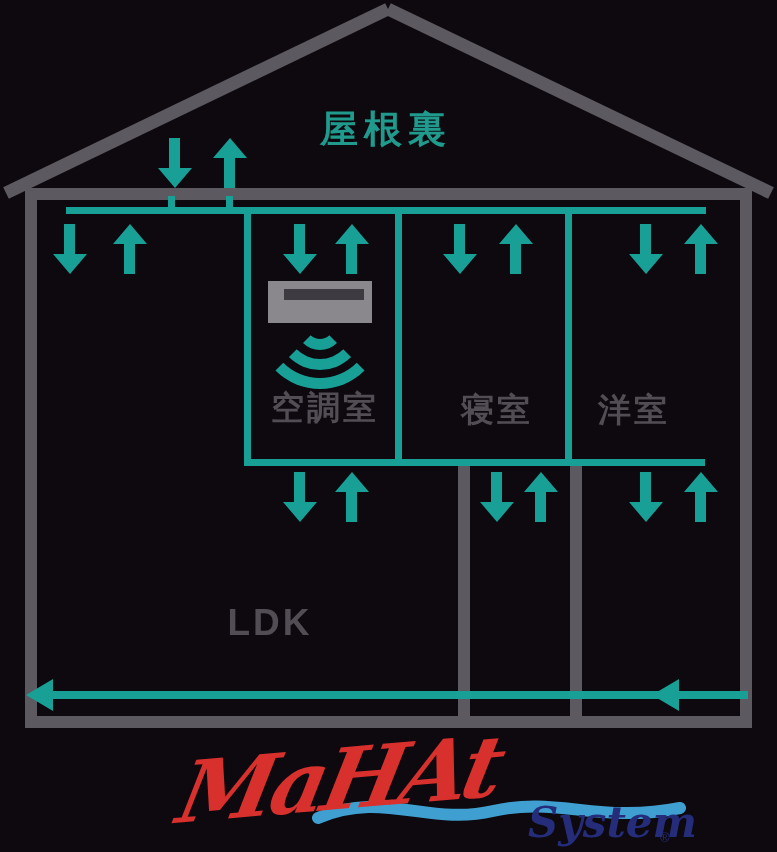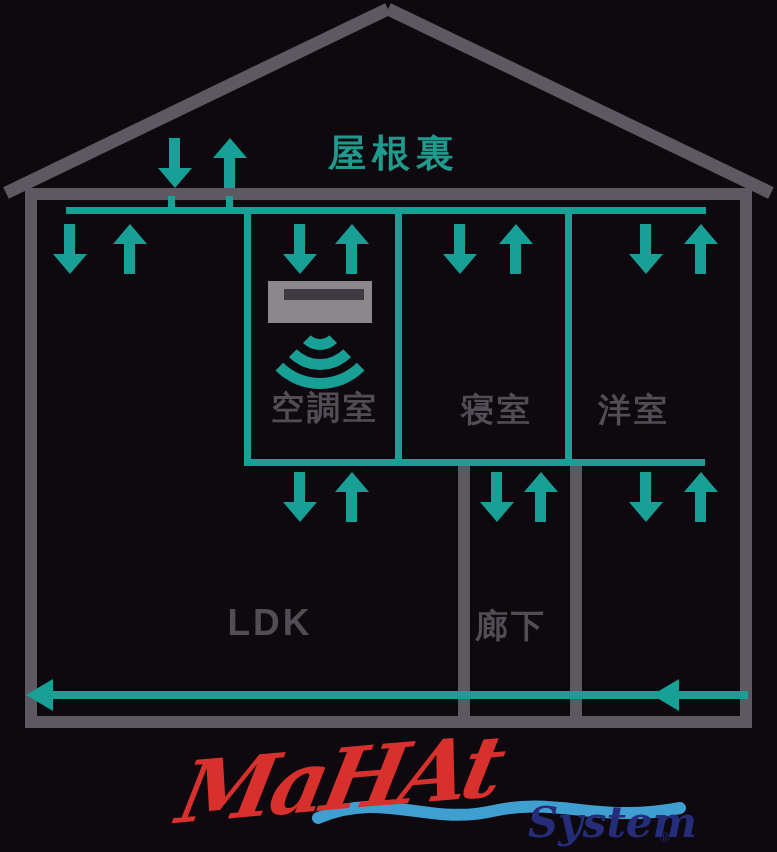--- a/index.html
+++ b/index.html
@@ -70,21 +70,21 @@
     <line x1="388" y1="9" x2="771" y2="193" stroke="#5d5960" stroke-width="13"></line>
   </svg>
 
   <div class="gh" style="left:25px;top:188px;width:727px;"></div>
   <div class="gv" style="left:25px;top:188px;height:540px;"></div>
   <div class="gv" style="left:740px;top:188px;height:540px;"></div>
   <div class="gh" style="left:25px;top:716px;width:727px;"></div>
   <div class="gv" style="left:458px;top:466px;height:250px;"></div>
   <div class="gv" style="left:570px;top:466px;height:250px;"></div>
 
-  <div class="attic-label" style="left:328px;top:104px;margin-top:24px;">屋根裏</div>
+  <div class="attic-label" style="left:320px;top:104px;">屋根裏</div>
 
   <div class="v" style="left:168px;top:196px;height:14px;"></div>
   <div class="v" style="left:226px;top:196px;height:14px;"></div>
   <div class="arr down" style="left:158px;top:138px;">
     <div class="shaft"></div>
       <div class="head"></div>
     </div>
   <div class="arr up" style="left:213px;top:138px;">
     <div class="shaft"></div>
       <div class="head"></div>
@@ -160,21 +160,20 @@
   <div class="arr down" style="left:629px;top:472px;">
       <div class="shaft"></div>
       <div class="head"></div>
     </div>
   <div class="arr up" style="left:684px;top:472px;">
       <div class="shaft"></div>
       <div class="head"></div>
     </div>
 
   <div class="room-label" style="left:270px;top:602px;font-size:37px;">LDK</div>
-  <div class="room-label" style="left:511px;top:604px;">廊下</div>
 
   <div class="h" style="left:48px;top:691px;width:700px;height:8px;"></div>
   <div class="flowhead" style="left:26px;top:679px;"></div>
   <div class="flowhead" style="left:652px;top:679px;"></div>
 
   <div class="logo">
     <svg style="position:absolute;left:0;top:0;" width="520" height="96" viewBox="0 0 520 96">
       <path d="M 150 62 C 215 34 260 70 325 55 C 390 40 430 68 512 52" fill="none" stroke="#3f9fd0" stroke-width="12" stroke-linecap="round"></path>
     </svg>
     <div class="brand">MaHAt</div>

